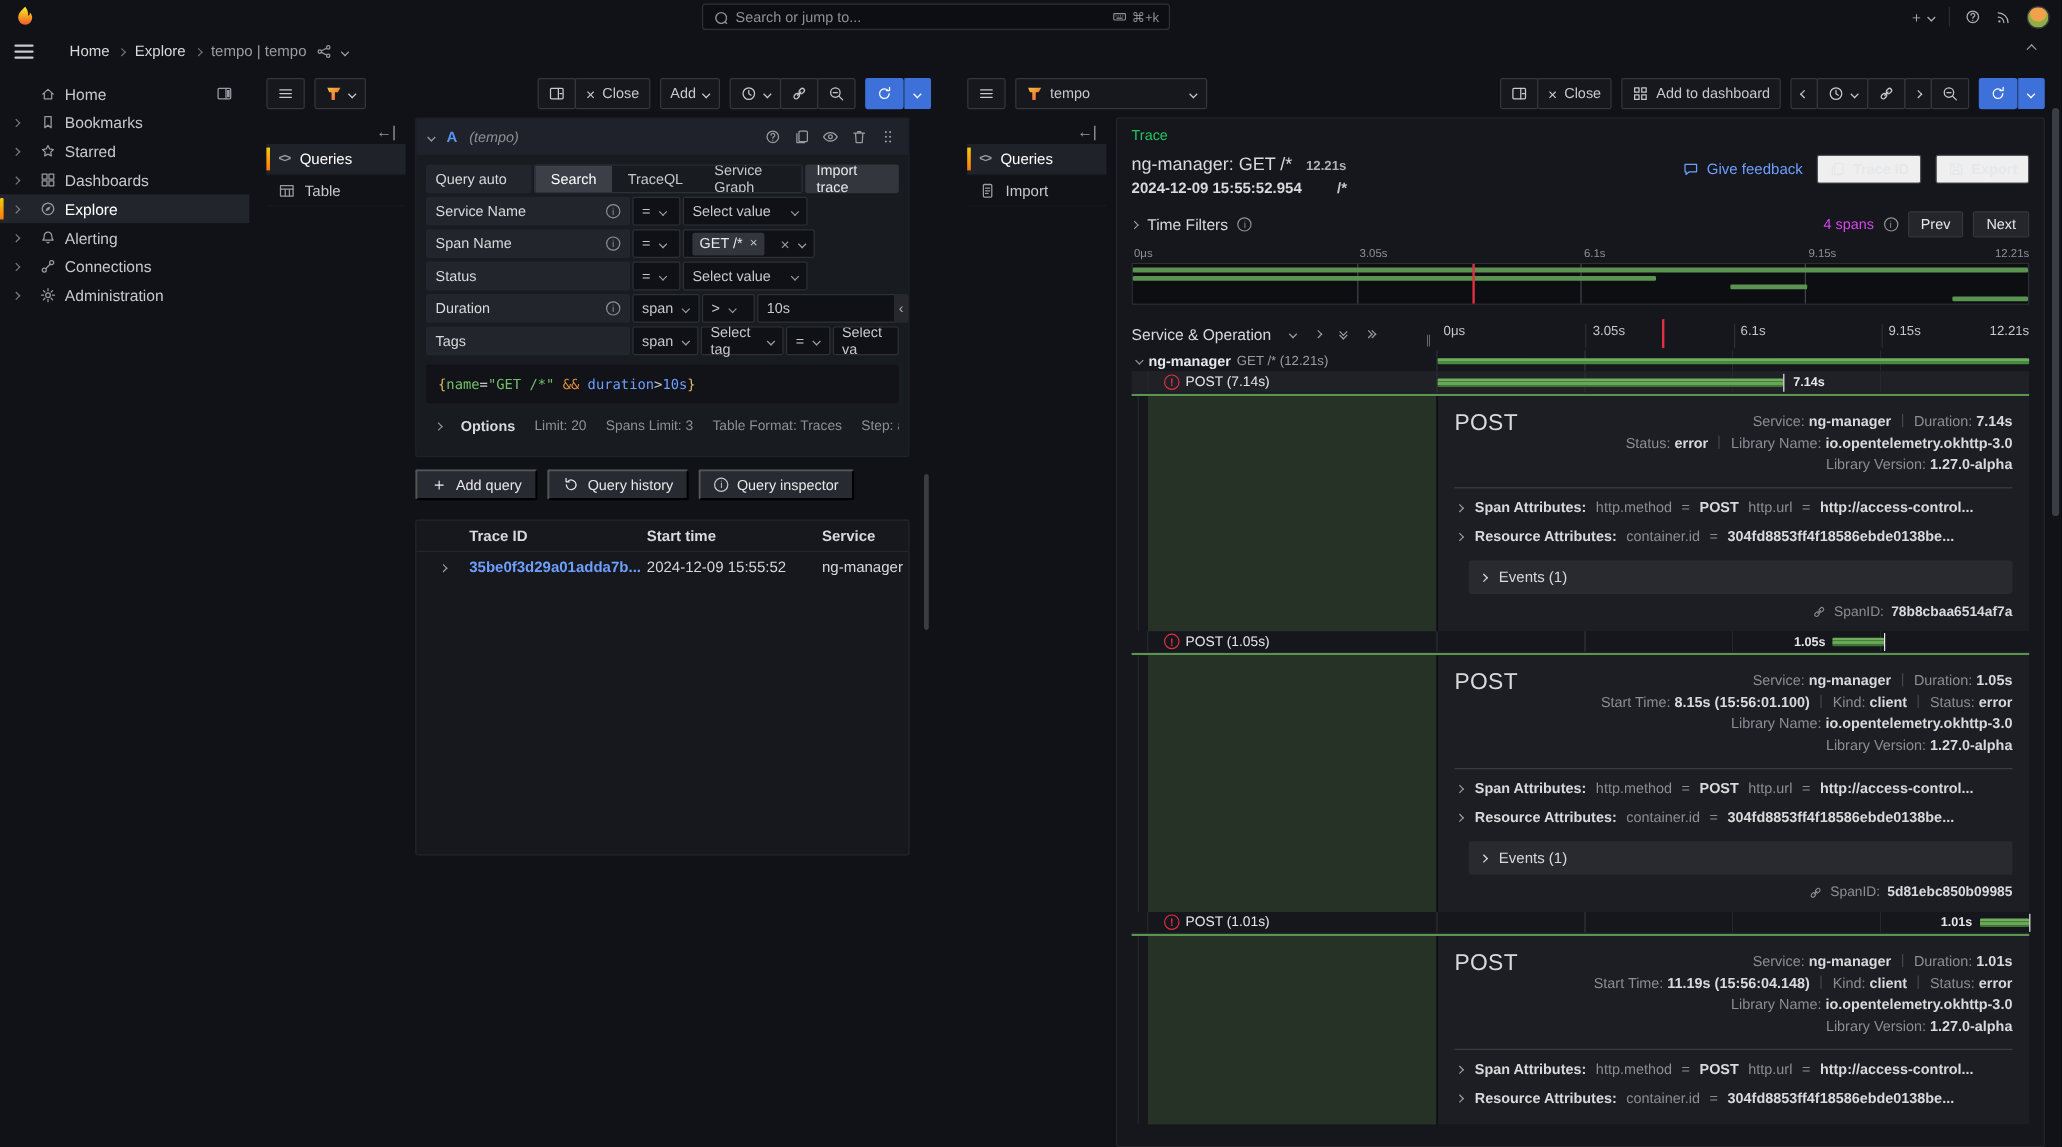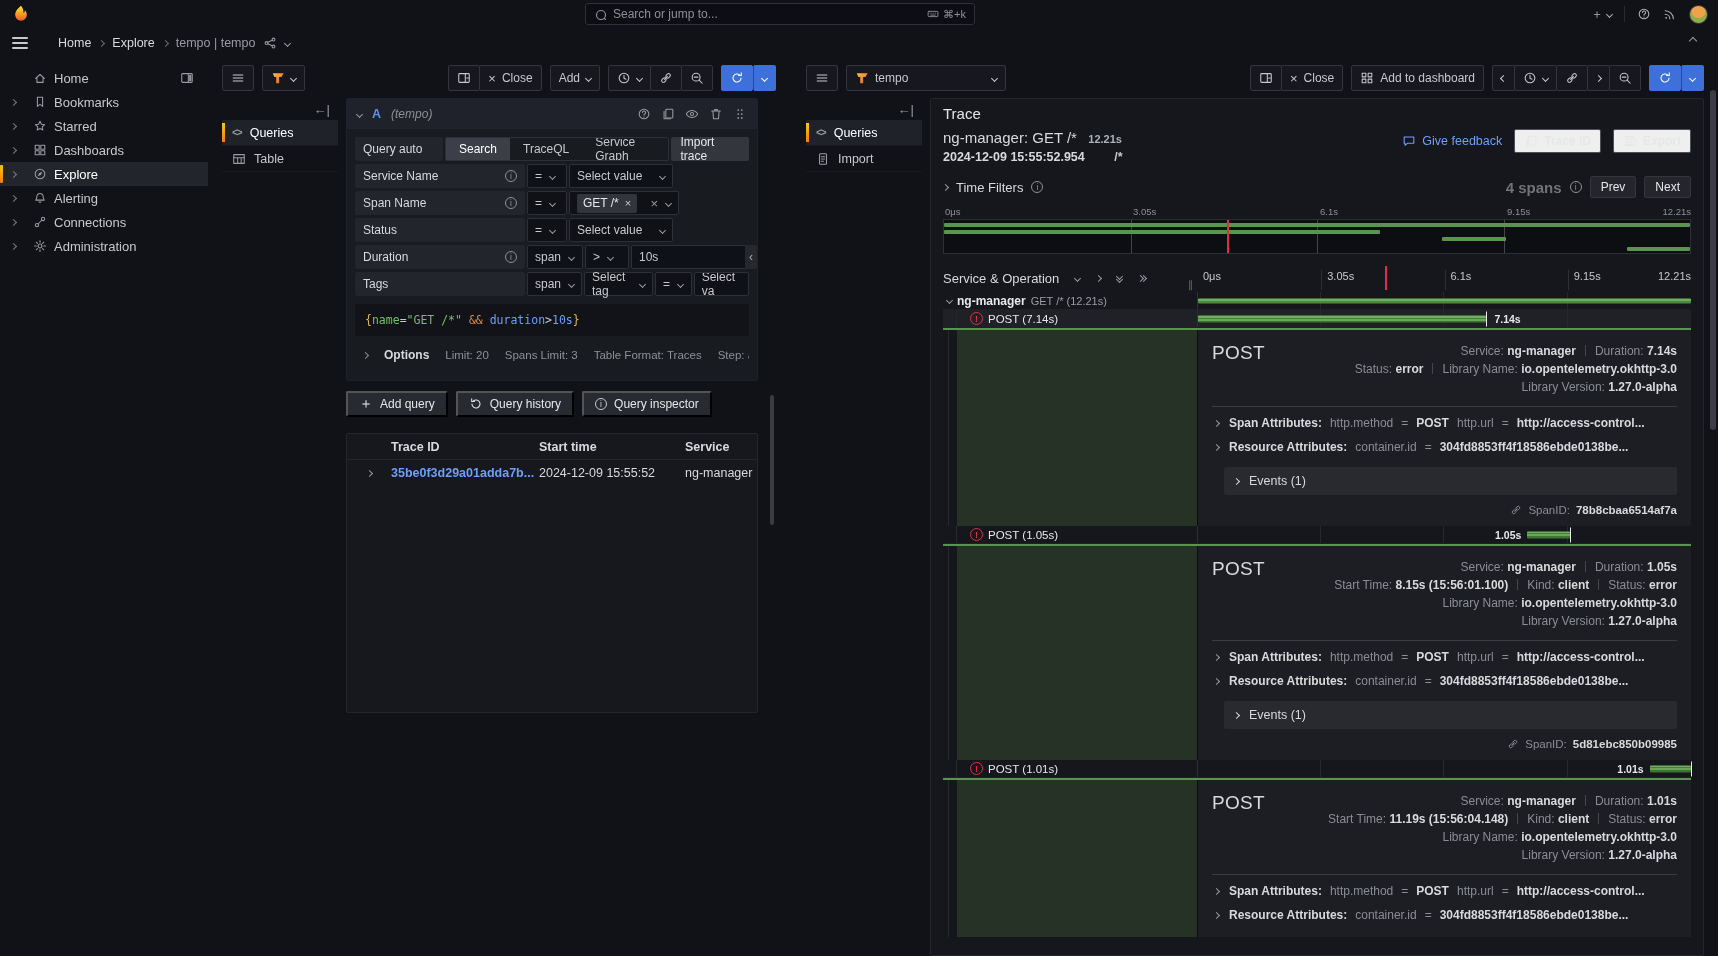--- a/index.html
+++ b/index.html
@@ -118,36 +118,36 @@
 .tc-id{width:148px}.tc-start{width:146px}.tc-svc{flex:1}
 .trace-link{color:#6e9fff;font-weight:600}
 .trow.body{color:#d8d9da}
 
 .scroll-thumb-left{position:absolute;right:16px;top:337px;width:4px;height:130px;background:#3a3c42;border-radius:2px}
 .vscroll{position:absolute;right:2px;top:32px;width:6px;height:340px;background:#3b3d44;border-radius:3px}
 
 
 .trace-panel{flex:1;margin:2px 14px 0 8px;background:#15171c;border:1px solid #24262c;border-radius:2px;overflow:hidden;
   display:flex;flex-direction:column}
-.trace-head{height:28px;display:flex;align-items:center;padding:0 12px;font-size:15px;color:#e5e5e5}
+.trace-head{height:28px;display:flex;align-items:center;padding:0 12px;font-size:12px;color:#22c55e}
 .trace-body{padding:0 12px}
 .t-titlerow{display:flex;align-items:flex-start;justify-content:space-between;margin-top:2px}
 .t-title{font-size:15px;font-weight:500;color:#d8d9da}
 .t-dur{font-size:11px;font-weight:600;color:#aeb1b7;margin-left:8px}
 .t-sub{margin-top:4px;font-size:12.5px}
 .t-ts{font-weight:700;color:#d8d9da}
 .t-op2{color:#c7c8cd;font-weight:600;margin-left:26px}
 .t-actions{display:flex;align-items:center;gap:12px}
 .feedback{color:#6e9fff;display:flex;align-items:center;gap:6px;font-size:12.5px}
 .obtn{height:24px;border:1px solid #4e5057;border-radius:2px;display:inline-flex;align-items:center;gap:6px;
   padding:0 9px;font-size:12px;color:#e6e7e9;font-weight:600}
 .filters-row{display:flex;align-items:center;margin-top:12px;gap:8px}
 .sf-label{font-size:13px;font-weight:500;color:#d8d9da}
 .filters-right{margin-left:auto;display:flex;align-items:center;gap:8px}
-.spans-count{font-size:15px;font-weight:700;color:#737373}
+.spans-count{font-size:12px;font-weight:400;color:#d946ef}
 .pbtn{height:22px;background:#24262c;border:1px solid #34363d;border-radius:2px;display:inline-flex;align-items:center;
   padding:0 10px;font-size:12px;color:#e6e7e9}
 
 
 .minimap{position:relative;margin-top:8px;height:48px}
 .mm-labels{position:relative;height:13px;font-size:9.5px;color:#8e9097}
 .mm-labels span{position:absolute;top:0}
 .mm-canvas{position:absolute;left:0;right:0;top:13px;bottom:0;background:#0c0e12;border:1px solid #2d2f34}
 .gl{position:absolute;top:0;bottom:0;width:1px;background:#43454b}
 .mm-bar{position:absolute;height:4px;background:#5a9450;border-radius:1px}

